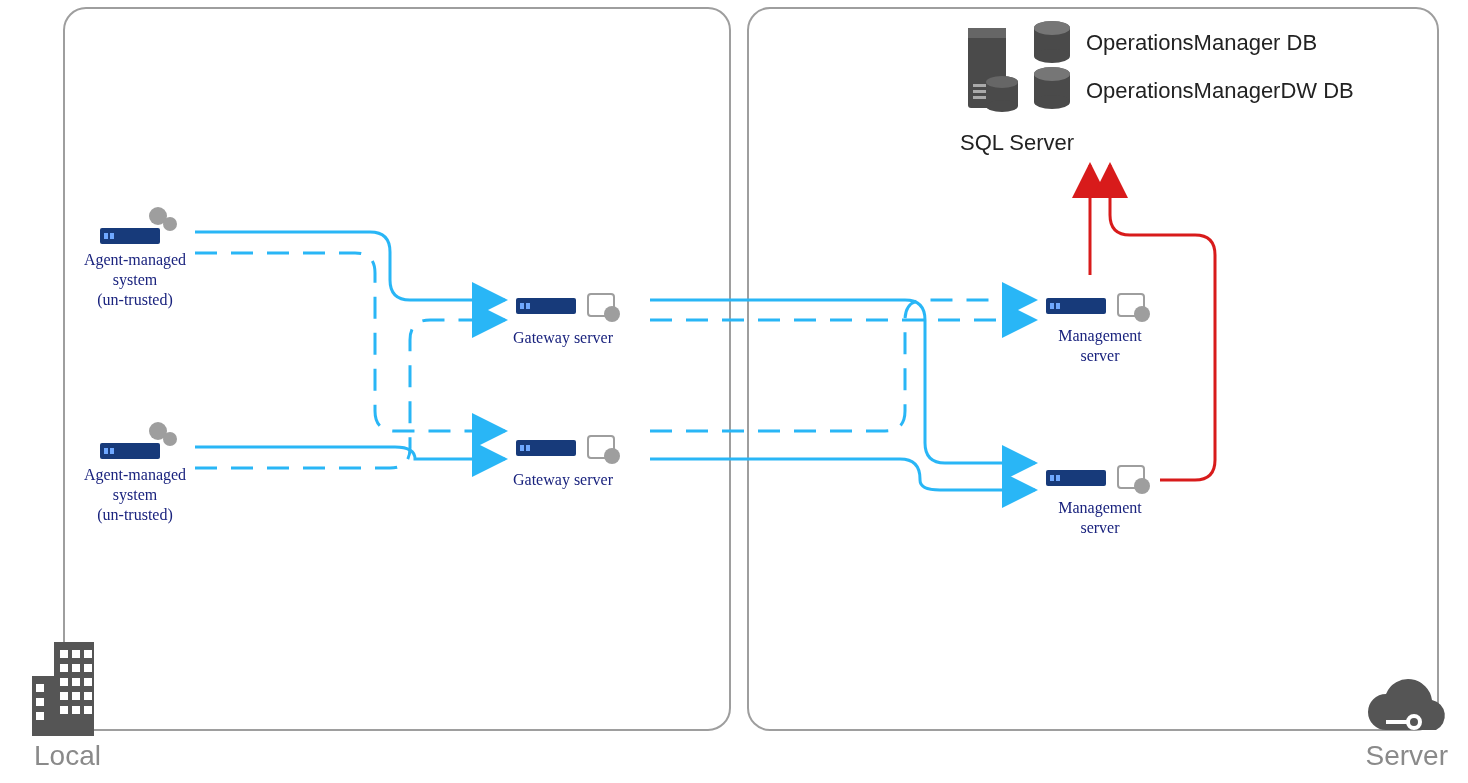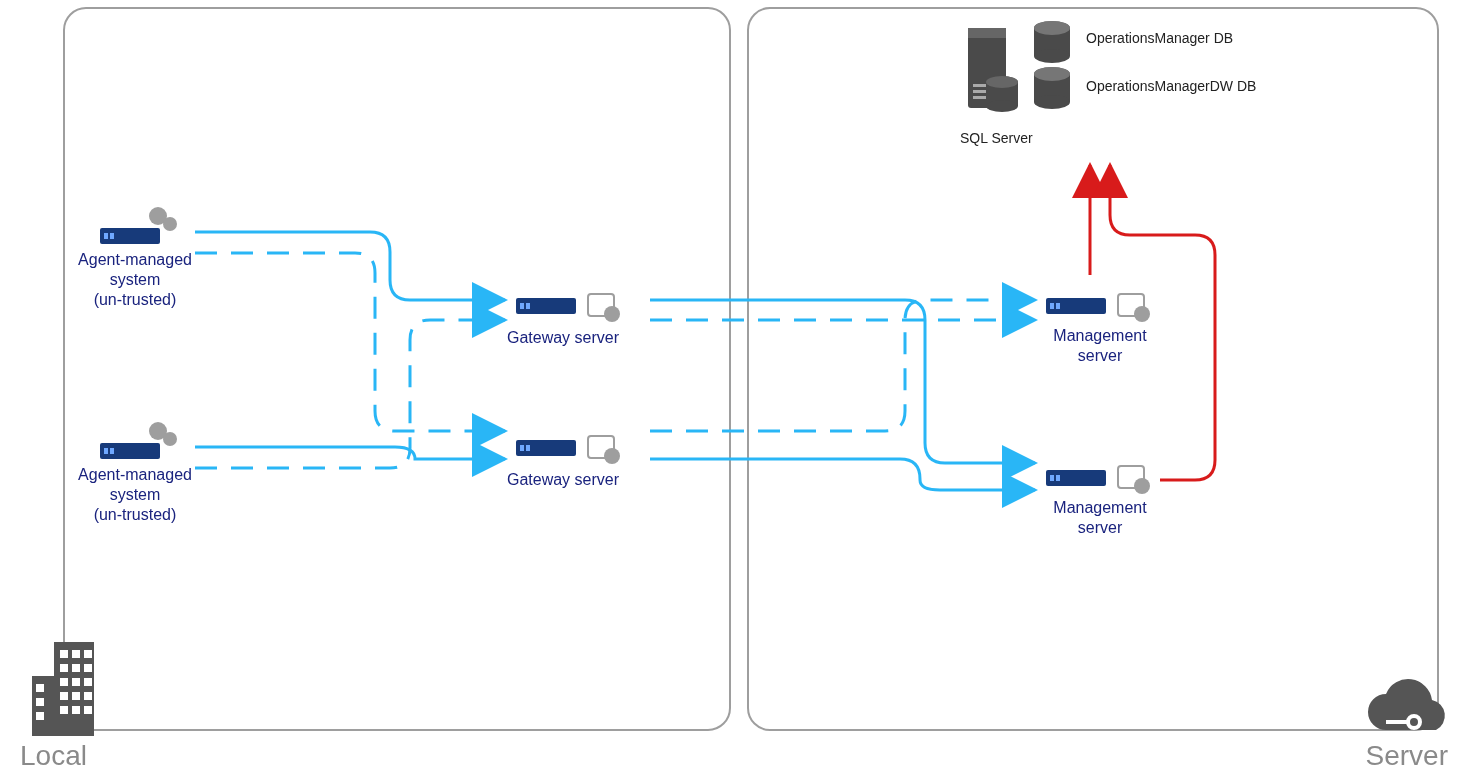--- a/index.html
+++ b/index.html
@@ -1,20 +1,20 @@
 <!DOCTYPE html>
 <html><head>
 <meta charset="utf-8">
 <style>
   html,body{margin:0;padding:0;width:1468px;height:783px;background:#fff;font-family:"Segoe UI",Arial,sans-serif;}
   .stage{position:relative;width:1468px;height:783px;}
   svg.bg{position:absolute;left:0;top:0;}
-  .label{position:absolute;font-size:16px;color:#1a237e;text-align:center;line-height:1.25;}
-  .labelk{position:absolute;font-size:14px;color:#222;}
-  .region{position:absolute;font-size:28px;color:#8a8a8a;}
+  .label{position:absolute;font-size:16px;color:#1a237e;text-align:center;line-height:1.25;font-family:Liberation Serif, serif;}
+  .labelk{position:absolute;font-size:22px;color:#222;}
+  .region{position:absolute;font-size:28px;color:#8a8a8a;margin-left:14px;}
 </style>
 </head>
 <body>
 <div class="stage">
 
 <svg class="bg" width="1468" height="783">
   <defs>
     <marker id="arBlue" markerWidth="14" markerHeight="14" refX="11" refY="6" orient="auto">
       <path d="M0,0 L12,6 L0,12 Z" fill="#29b6f6"></path>
     </marker>

